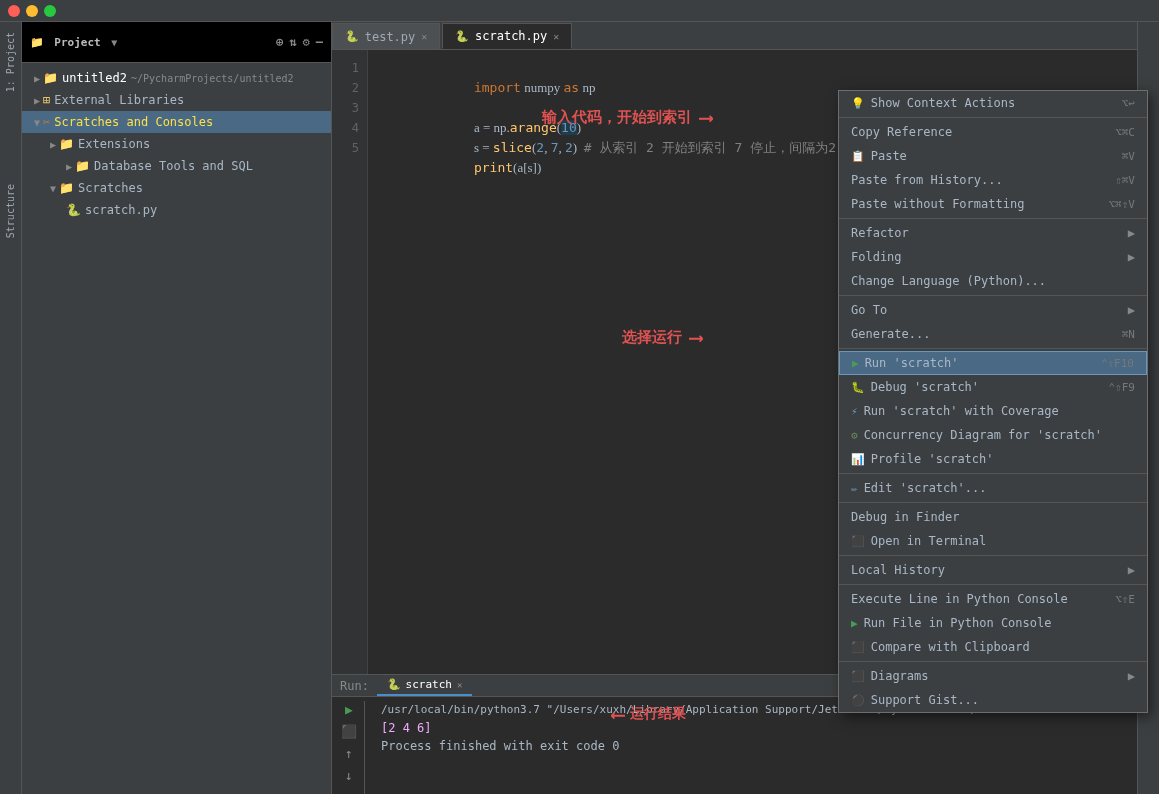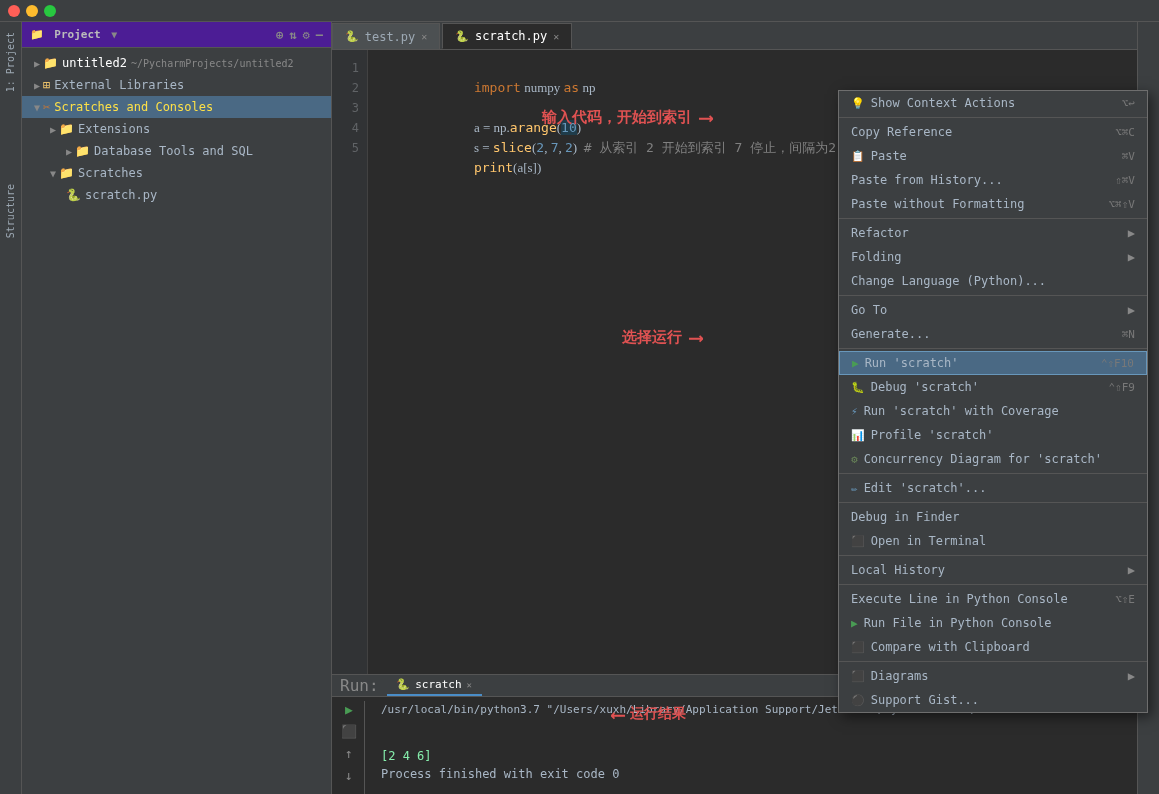--- a/index.html
+++ b/index.html
@@ -65,22 +65,22 @@
 
     
     .project-panel {
       width: 310px;
       background: #3c3f41;
       border-right: 1px solid #555;
       display: flex;
       flex-direction: column;
     }
     .panel-header {
-      background: #4c1d95;
-      padding: 12px 8px;
+      background: #000000;
+      padding: 20px 8px;
       font-size: 11px;
       font-weight: bold;
       color: #bbb;
       border-bottom: 1px solid #555;
       display: flex;
       align-items: center;
       justify-content: space-between;
       height: 26px;
     }
     .panel-header-icons {
@@ -284,21 +284,21 @@
       display: flex;
       align-items: center;
       justify-content: center;
     }
     .bottom-ctrl-btn.green { color: #499c54; }
     .bottom-output {
       flex: 1;
       padding-left: 8px;
     }
     .output-run-line { color: #a9b7c6; font-size: 11px; }
-    .output-result { color: #86efac; margin-top: 28px; }
+    .output-result { color: #f0abfc; }
     .output-process { color: #a9b7c6; }
 
     
     .right-tool-buttons {
       width: 22px;
       background: #3c3f41;
       border-left: 1px solid #555;
       display: flex;
       flex-direction: column;
       align-items: center;
@@ -463,21 +463,21 @@
         <div class="annotation" style="position:absolute; top:275px; left:290px;">
           <span>选择运行</span>
           <span class="arrow-right">⟶</span>
         </div>
 
       </div>
     </div>
 
     <div class="bottom-panel">
       <div class="bottom-tabs">
-        <span style="color:#888; padding: 0 8px; font-size:16px;">Run:</span>
+        <span style="color:#888; padding: 0 8px; font-size:12px;">Run:</span>
         <div class="bottom-tab active">
           <span style="color:#499c54;">🐍</span>
           <span>scratch</span>
           <span class="bottom-tab-close">✕</span>
         </div>
       </div>
       <div class="bottom-content">
         <div class="bottom-controls">
           <span class="bottom-ctrl-btn green">▶</span>
           <span class="bottom-ctrl-btn">⬛</span>
@@ -555,24 +555,24 @@
     <span class="ctx-shortcut">⌃⇧F10</span>
   </div>
   <div class="ctx-item">
     <span><span class="ctx-icon ctx-icon-debug">🐛</span><span class="ctx-label">Debug 'scratch'</span></span>
     <span class="ctx-shortcut">⌃⇧F9</span>
   </div>
   <div class="ctx-item">
     <span><span class="ctx-icon ctx-icon-coverage">⚡</span><span class="ctx-label">Run 'scratch' with Coverage</span></span>
   </div>
   <div class="ctx-item">
+    <span><span class="ctx-icon ctx-icon-concurrency">⚙</span><span class="ctx-label">Concurrency Diagram for 'scratch'</span></span>
+  </div>
+  <div class="ctx-item">
     <span><span class="ctx-icon ctx-icon-profile">📊</span><span class="ctx-label">Profile 'scratch'</span></span>
-  </div>
-  <div class="ctx-item">
-    <span><span class="ctx-icon ctx-icon-concurrency">⚙</span><span class="ctx-label">Concurrency Diagram for 'scratch'</span></span>
   </div>
   <div class="ctx-separator"></div>
   <div class="ctx-item">
     <span><span class="ctx-icon ctx-icon-edit">✏</span><span class="ctx-label">Edit 'scratch'...</span></span>
   </div>
   <div class="ctx-separator"></div>
   <div class="ctx-item">
     <span class="ctx-label">Debug in Finder</span>
   </div>
   <div class="ctx-item">

